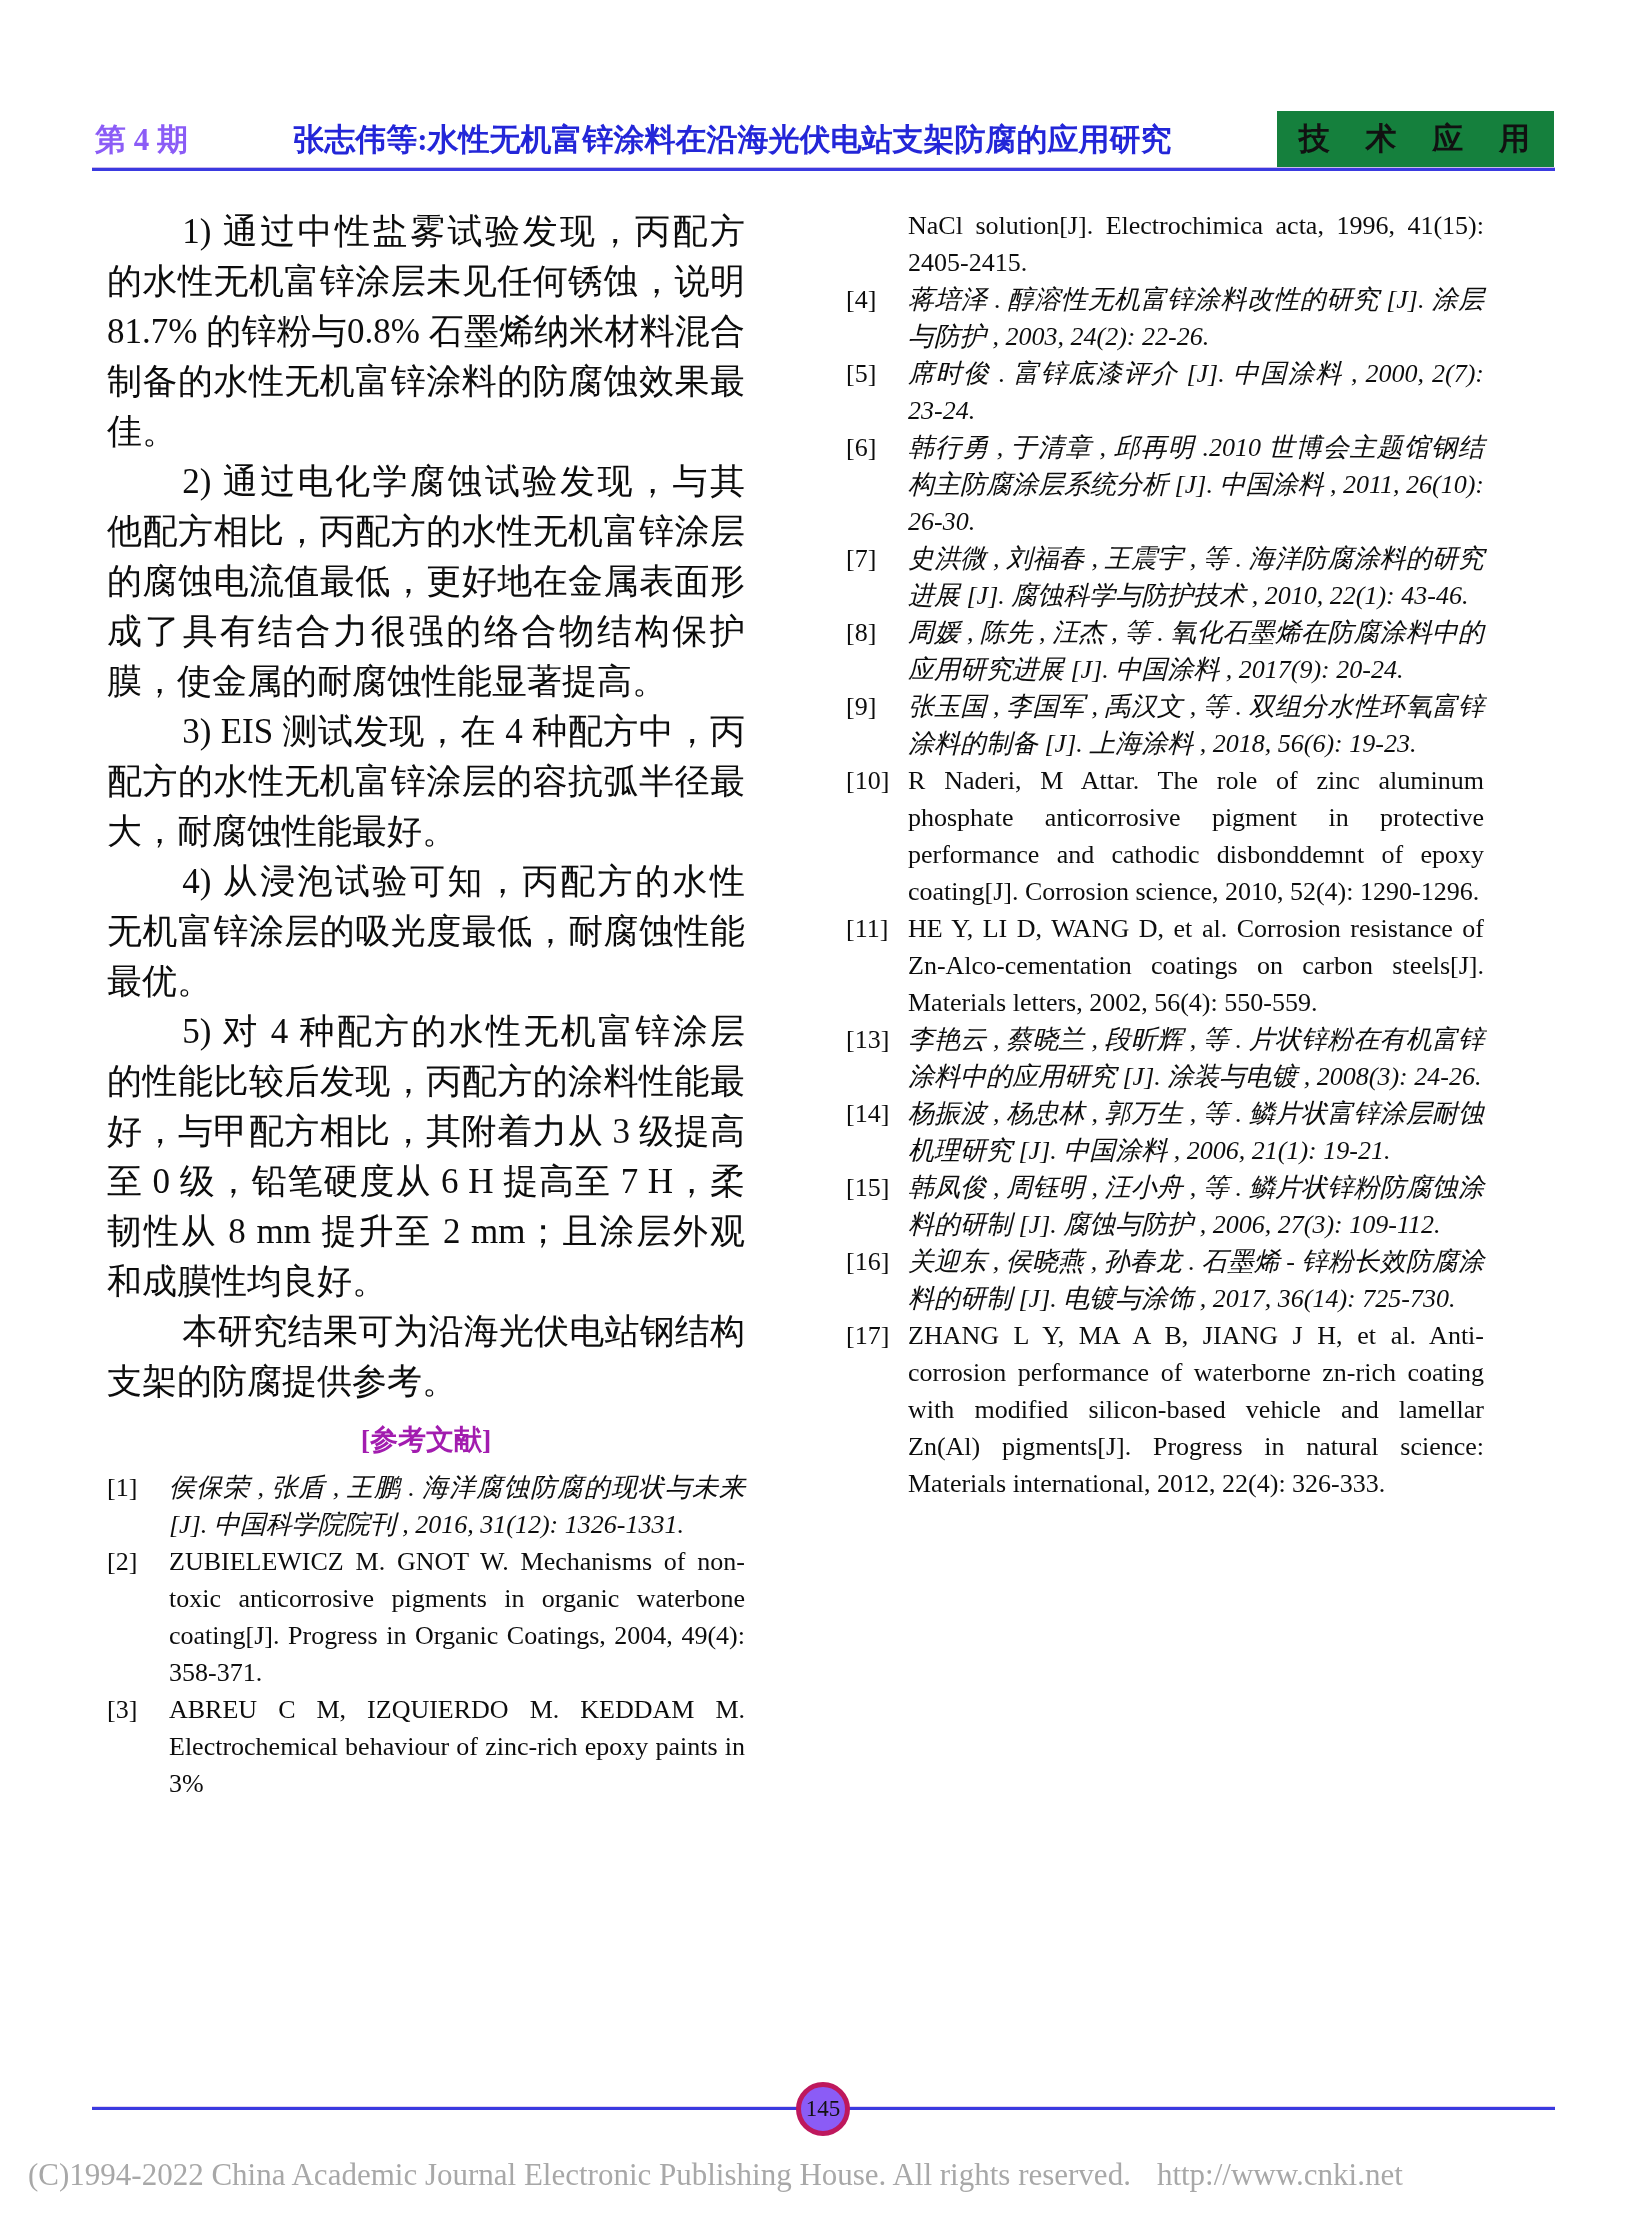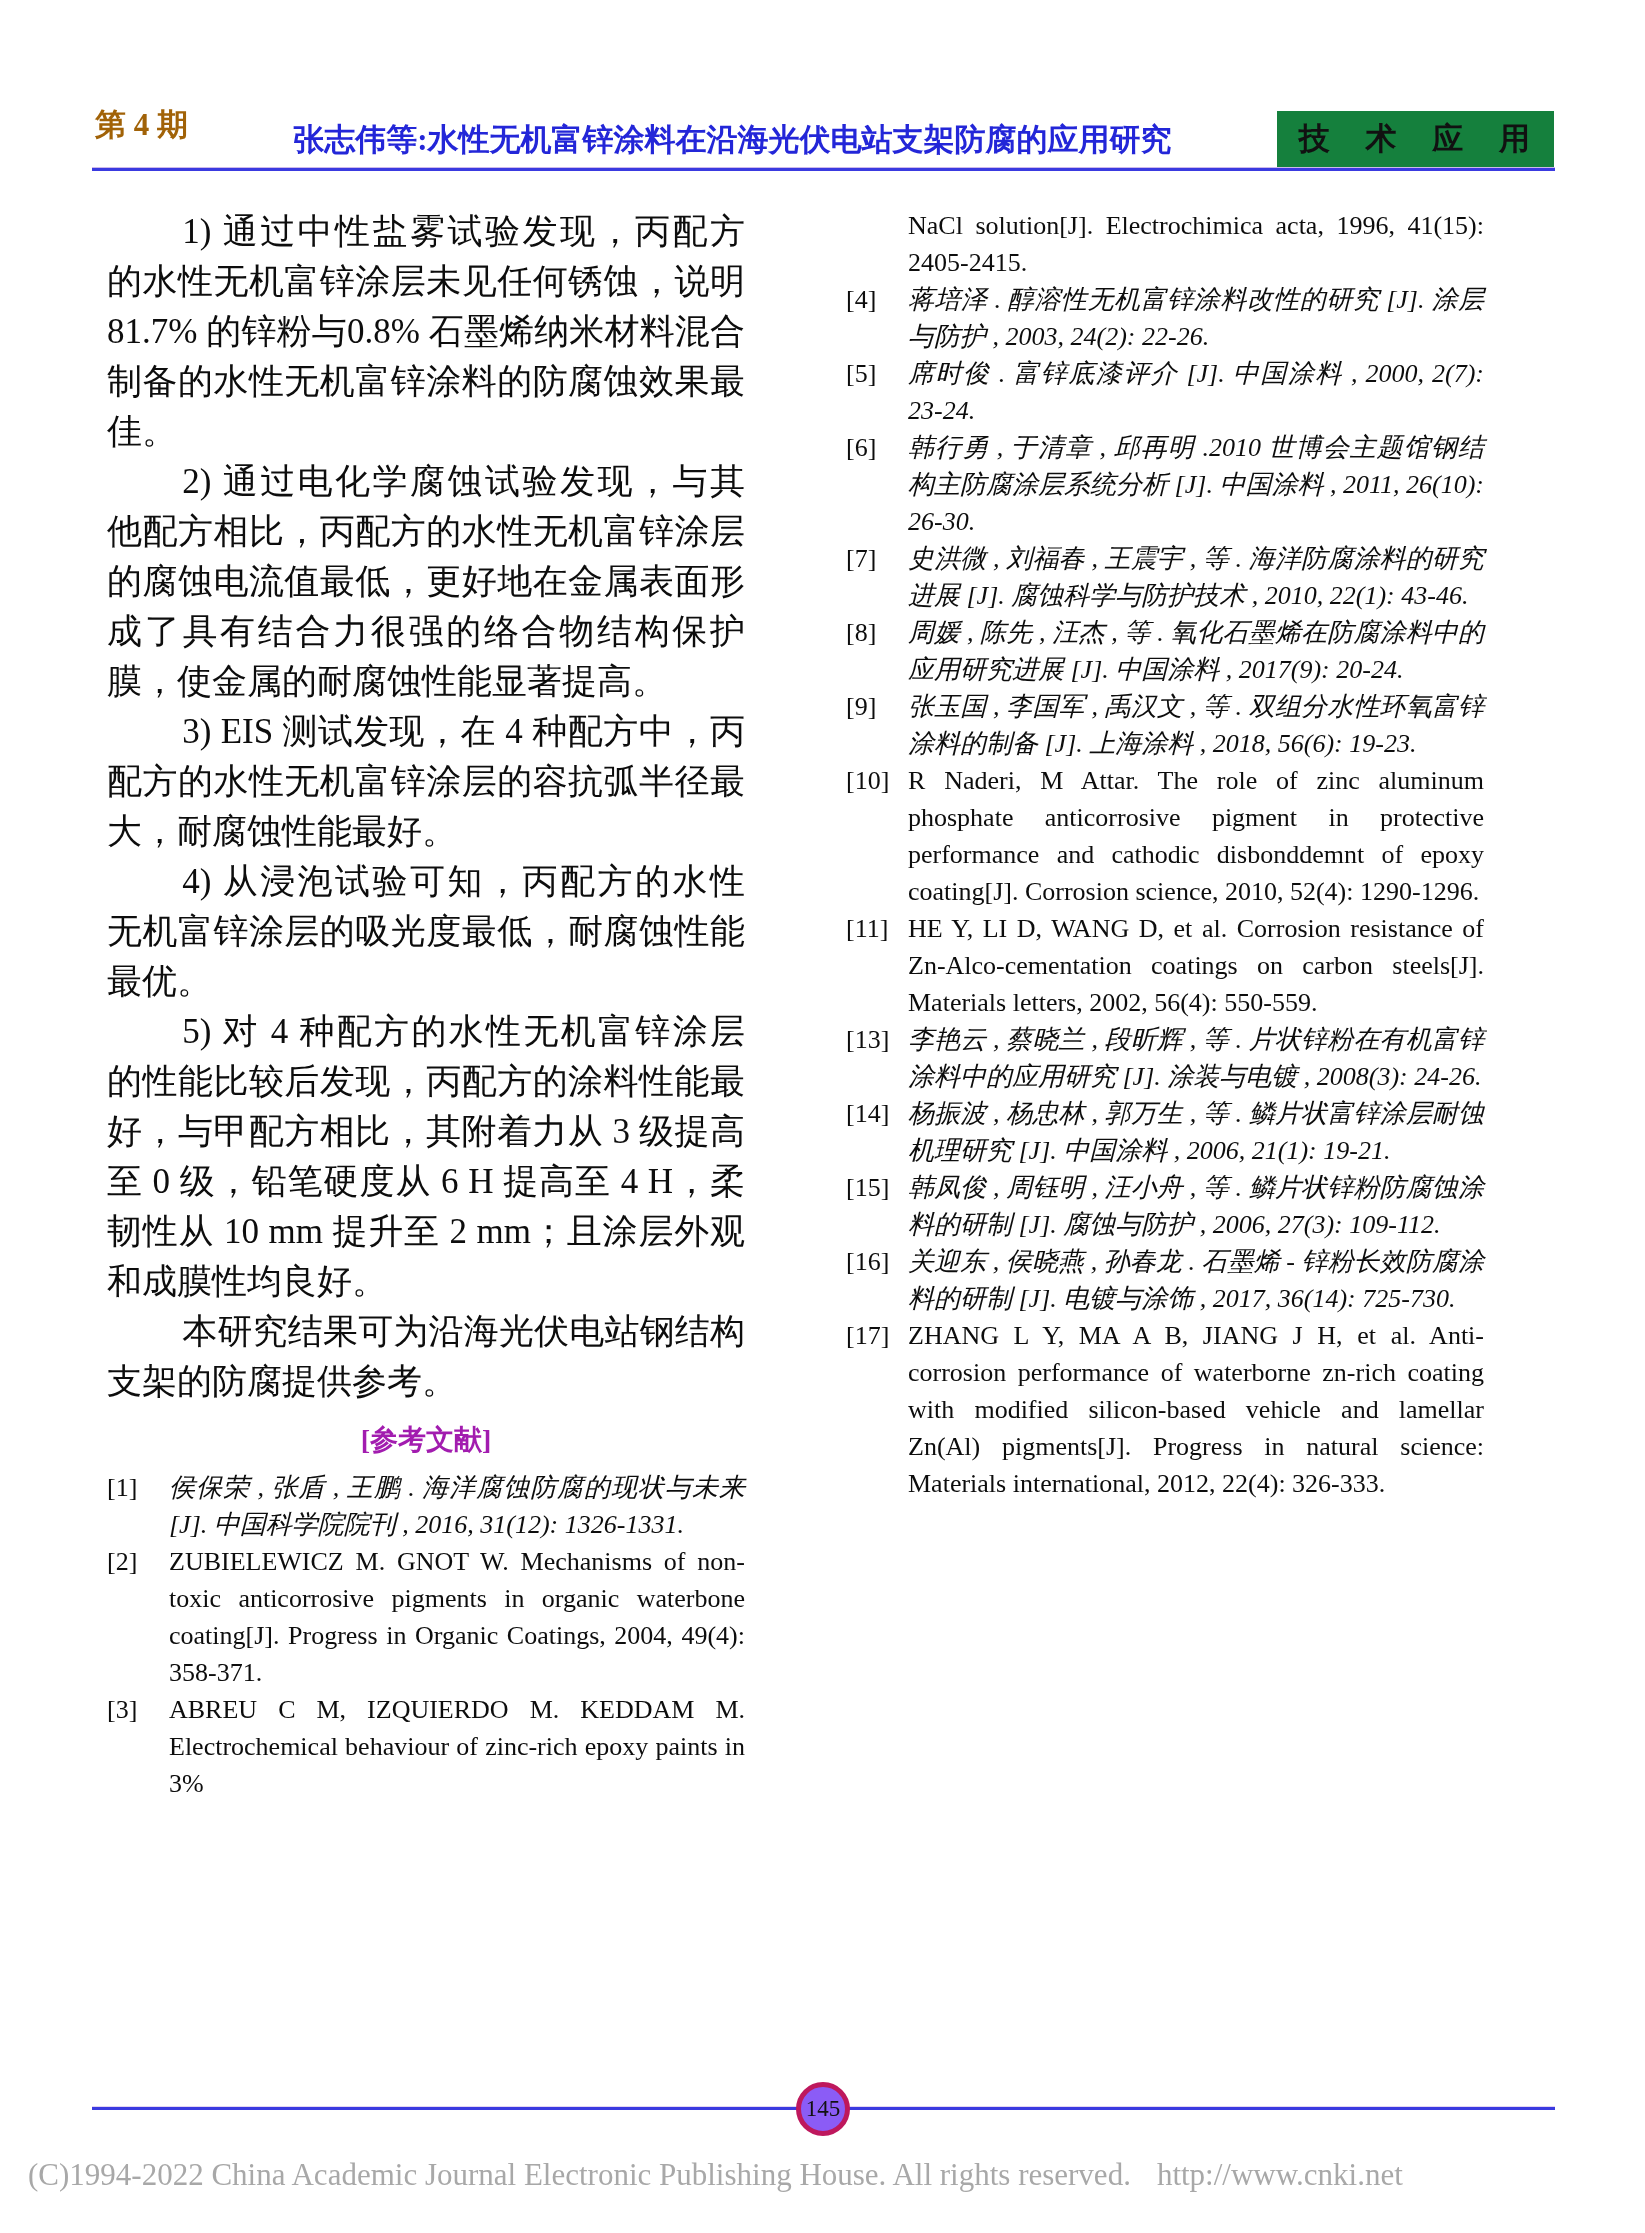--- a/index.html
+++ b/index.html
@@ -5,21 +5,21 @@
   html,body{margin:0;padding:0;}
   body{
     width:1646px;height:2234px;position:relative;background:#ffffff;
     font-family:"Liberation Serif","DejaVu Serif",serif;color:#111;
   }
   
   .page-header{
     position:absolute;top:117px;left:95px;width:1459px;height:50px;
     display:flex;align-items:flex-end;justify-content:space-between;
   }
-  .issue-label{font-size:31px;font-weight:bold;color:#a16207;padding-bottom:21px;white-space:nowrap;}
+  .issue-label{font-size:31px;font-weight:bold;color:#8b5cf6;padding-bottom:6px;white-space:nowrap;}
   .paper-title{font-size:31px;font-weight:bold;color:#2326d8;padding-bottom:6px;white-space:nowrap;}
   .section-badge{
     background:#15803d;color:#111;font-size:31px;font-weight:bold;
     letter-spacing:14px;padding:7px 10px 7px 22px;white-space:nowrap;
   }
   .header-rule{
     position:absolute;top:167px;left:92px;width:1463px;height:3px;
     background:#3a3ae0;border-top:1px solid #cdb9ea;
   }
   
@@ -72,21 +72,21 @@
 </div>
 <div class="header-rule"></div>
 
 <div class="columns">
 
   <div class="col">
     <p class="body-para">1) 通过中性盐雾试验发现，丙配方的水性无机富锌涂层未见任何锈蚀，说明 81.7% 的锌粉与0.8% 石墨烯纳米材料混合制备的水性无机富锌涂料的防腐蚀效果最佳。</p>
     <p class="body-para">2) 通过电化学腐蚀试验发现，与其他配方相比，丙配方的水性无机富锌涂层的腐蚀电流值最低，更好地在金属表面形成了具有结合力很强的络合物结构保护膜，使金属的耐腐蚀性能显著提高。</p>
     <p class="body-para">3) EIS 测试发现，在 4 种配方中，丙配方的水性无机富锌涂层的容抗弧半径最大，耐腐蚀性能最好。</p>
     <p class="body-para">4) 从浸泡试验可知，丙配方的水性无机富锌涂层的吸光度最低，耐腐蚀性能最优。</p>
-    <p class="body-para">5) 对 4 种配方的水性无机富锌涂层的性能比较后发现，丙配方的涂料性能最好，与甲配方相比，其附着力从 3 级提高至 0 级，铅笔硬度从 6 H 提高至 4 H，柔韧性从 10 mm 提升至 2 mm；且涂层外观和成膜性均良好。</p>
+    <p class="body-para">5) 对 4 种配方的水性无机富锌涂层的性能比较后发现，丙配方的涂料性能最好，与甲配方相比，其附着力从 3 级提高至 0 级，铅笔硬度从 6 H 提高至 7 H，柔韧性从 8 mm 提升至 2 mm；且涂层外观和成膜性均良好。</p>
     <p class="body-para">本研究结果可为沿海光伏电站钢结构支架的防腐提供参考。</p>
 
     <div class="refs-heading">[参考文献]</div>
 
     <div class="ref-item">
       <span class="ref-label">[1]</span>
       <span class="ref-text zh">侯保荣 , 张盾 , 王鹏 . 海洋腐蚀防腐的现状与未来 [J]. 中国科学院院刊 , 2016, 31(12): 1326-1331.</span>
     </div>
     <div class="ref-item">
       <span class="ref-label">[2]</span>

